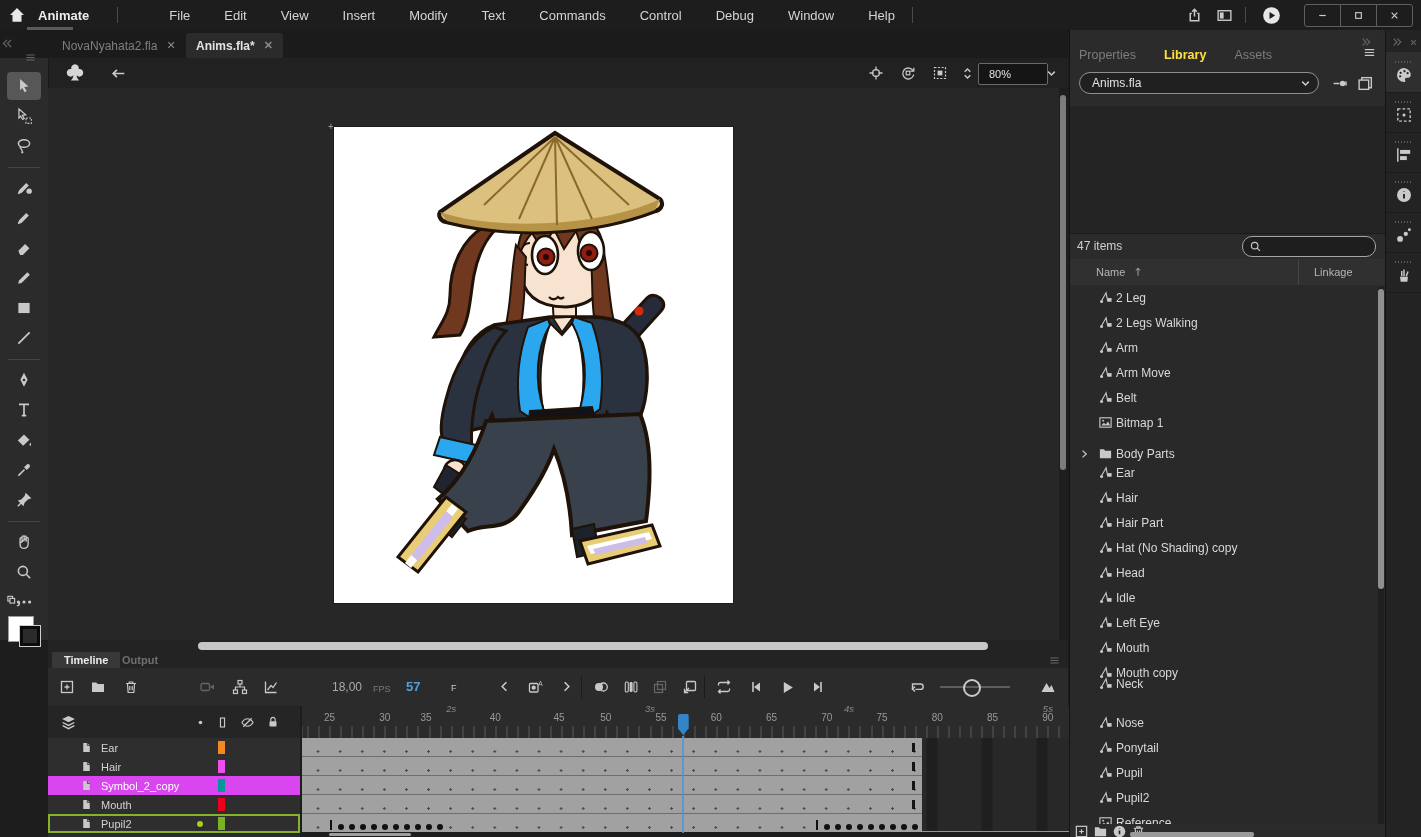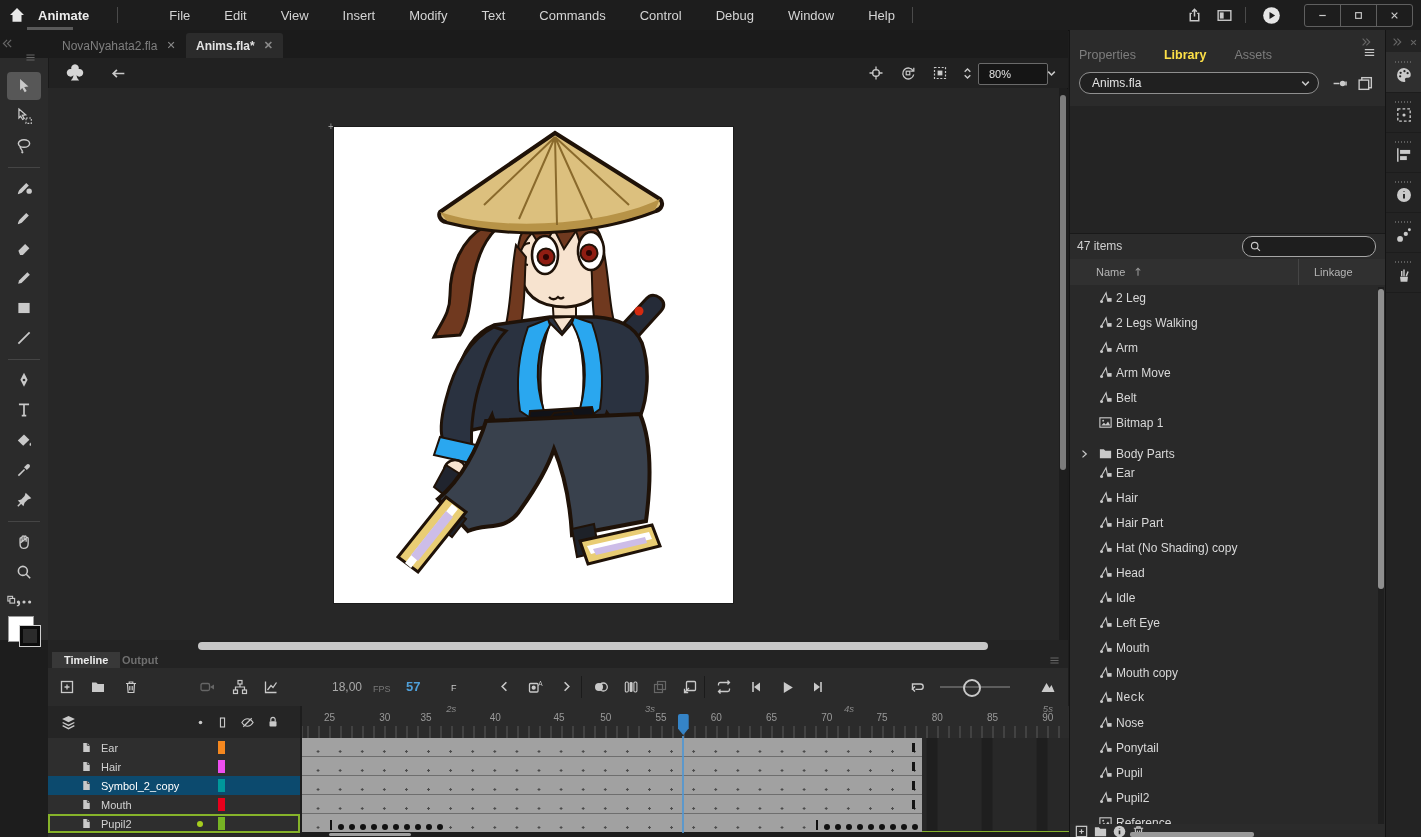--- a/index.html
+++ b/index.html
@@ -59,21 +59,21 @@
   .cdiv{position:absolute;top:8px;width:1px;height:22px;background:#1b1b1b}
   #fps-val{font-size:12px;color:#a9a9a9}
   #fps-unit{font-size:9px;color:#787878;position:relative;top:-3px;margin-left:3px}
   #frame-val{font-size:13px;color:#4f9fd8;font-weight:bold}
   #frame-unit{font-size:9px;color:#c9c9c9;position:relative;top:-4px;margin-left:2px}
   #tl-slider{position:absolute;left:892px;top:18px;width:70px;height:2px;background:#5d5d5d}
   #tl-knob{position:absolute;left:915px;top:11px;width:14px;height:14px;border:2px solid #c9c9c9;border-radius:50%}
   
   #lyr-head{position:absolute;left:0;top:54px;width:252px;height:32px;background:#252525;border-bottom:1px solid #1b1b1b}
   .tl-row-l{position:absolute;left:0;width:252px;height:19px;background:#2e2e2e;border-bottom:1px solid #242424;display:flex;align-items:center}
-  .tl-row-l.selected{background:#0c4a6e}
+  .tl-row-l.selected{background:#d946ef}
   .tl-row-l.hl{box-shadow:inset 0 0 0 2px #86b32a}
   .lyr-name{font-size:11px;color:#d2d2d2;margin-left:8px;flex:1}
   .lyr-chip{position:absolute;left:170px;width:7px;height:13px;top:3px}
   .lyr-dot{position:absolute;left:149px;top:7px;width:6px;height:6px;border-radius:50%;background:#a6ce1e}
   .pg{margin-left:32px}
   
   #frames{position:absolute;left:252px;top:54px;width:768px;height:131px;background:#262626;border-left:2px solid #1d1d1d;overflow:hidden}
   #ruler{position:absolute;left:0;top:0;width:768px;height:32px;background:#2b2b2b;border-bottom:1px solid #1b1b1b}
   #ruler .ticks{position:absolute;left:0;top:20px;width:768px;height:12px;background:repeating-linear-gradient(90deg,#5a5a5a 0 1px,transparent 1px 11.05px);background-position-x:5.5px}
   .rnum{position:absolute;top:6px;width:24px;margin-left:-12px;text-align:center;font-size:10px;color:#9a9a9a}
@@ -999,21 +999,21 @@
             <use href="#s-symbol"></use>
           </svg>
           <span class="lib-name">Mouth</span>
         </div>
         <div class="lib-row" style="top: 375px;">
           <svg class="ic" width="15" height="15" style="position: absolute; left: 28px; top: 5px;">
             <use href="#s-symbol"></use>
           </svg>
           <span class="lib-name">Mouth copy</span>
         </div>
-        <div class="lib-row" style="top: 400px; font-family: Liberation Mono, monospace;">
+        <div class="lib-row" style="top: 386px;">
           <svg class="ic" width="15" height="15" style="position: absolute; left: 28px; top: 5px;">
             <use href="#s-symbol"></use>
           </svg>
           <span class="lib-name">Neck</span>
         </div>
         <div class="lib-row" style="top: 425px;">
           <svg class="ic" width="15" height="15" style="position: absolute; left: 28px; top: 5px;">
             <use href="#s-symbol"></use>
           </svg>
           <span class="lib-name">Nose</span>

